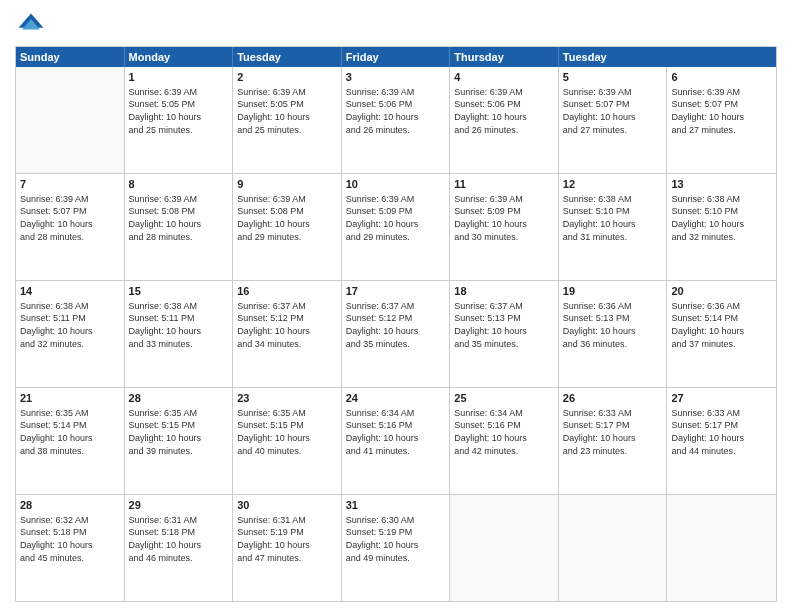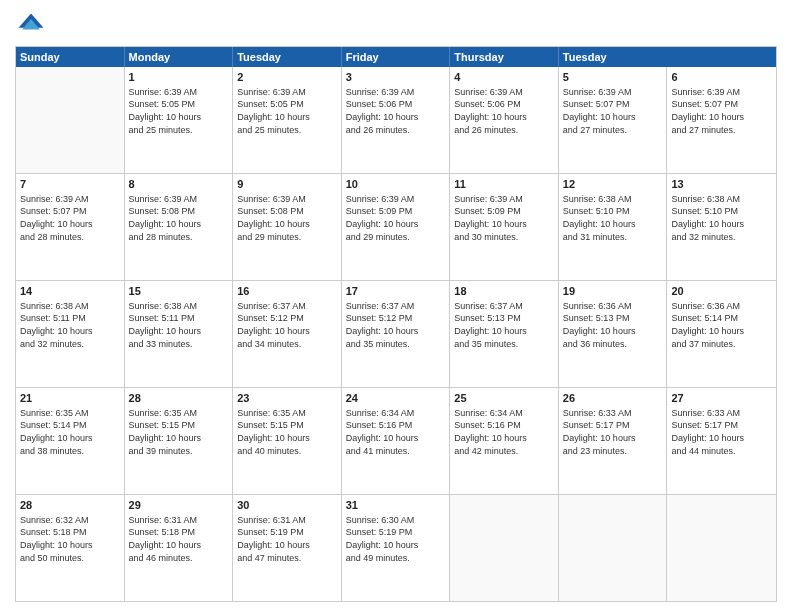--- a/index.html
+++ b/index.html
@@ -345,21 +345,21 @@
             <div class="cal-cell-text">Daylight: 10 hours</div>
             <div class="cal-cell-text">and 44 minutes.</div>
           </div>
         </div>
         <div class="cal-row">
           <div class="cal-cell">
             <span class="day-num">28</span>
             <div class="cal-cell-text">Sunrise: 6:32 AM</div>
             <div class="cal-cell-text">Sunset: 5:18 PM</div>
             <div class="cal-cell-text">Daylight: 10 hours</div>
-            <div class="cal-cell-text">and 50 minutes.</div>
+            <div class="cal-cell-text">and 45 minutes.</div>
           </div>
           <div class="cal-cell">
             <span class="day-num">29</span>
             <div class="cal-cell-text">Sunrise: 6:31 AM</div>
             <div class="cal-cell-text">Sunset: 5:18 PM</div>
             <div class="cal-cell-text">Daylight: 10 hours</div>
             <div class="cal-cell-text">and 46 minutes.</div>
           </div>
           <div class="cal-cell">
             <span class="day-num">30</span>

